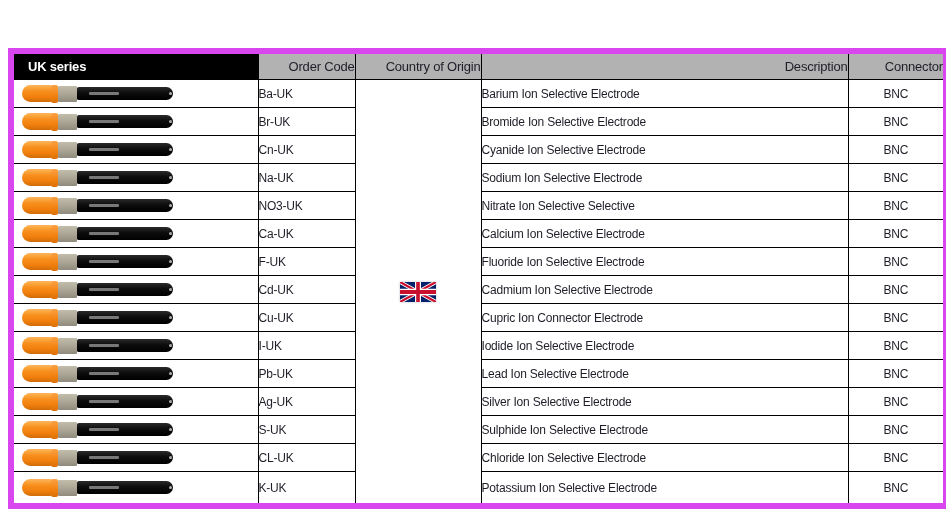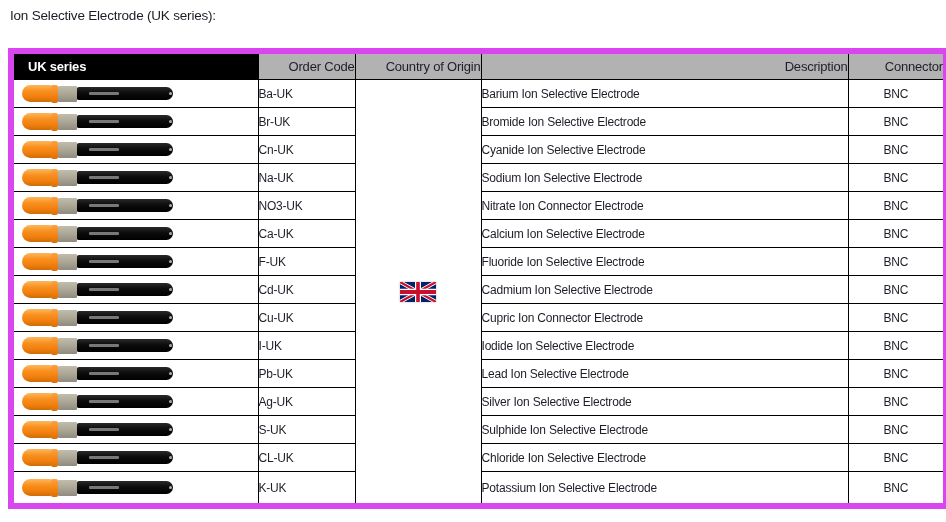--- a/index.html
+++ b/index.html
@@ -140,21 +140,20 @@
     height: 20px;
     vertical-align: middle;
     box-shadow: 0 0 2px rgba(120,120,160,0.5);
   }
 </style>
 </head>
 <body>
 
 <div class="page">
 
-  <div class="title">Ion Selective Electrode (UK series):</div>
 
   <table class="ise">
     <colgroup>
       <col style="width:247px">
       <col style="width:97px">
       <col style="width:126px">
       <col style="width:367px">
       <col style="width:98px">
     </colgroup>
     <thead>
@@ -246,21 +245,21 @@
         <div class="el-cap"></div>
         <div class="el-ring"></div>
         <div class="el-collar"></div>
         <div class="el-shaft">
           <span class="el-brand"></span>
           <span class="el-tipdot"></span>
         </div>
       </div>
     </td>
     <td class="code">NO3-UK</td>
-    <td class="desc">Nitrate Ion Connector Electrode</td>
+    <td class="desc">Nitrate Ion Selective Selective</td>
     <td class="conn">BNC</td>
   </tr>
         <tr>
     <td>
       <div class="electrode">
         <div class="el-cap"></div>
         <div class="el-ring"></div>
         <div class="el-collar"></div>
         <div class="el-shaft">
           <span class="el-brand"></span>

